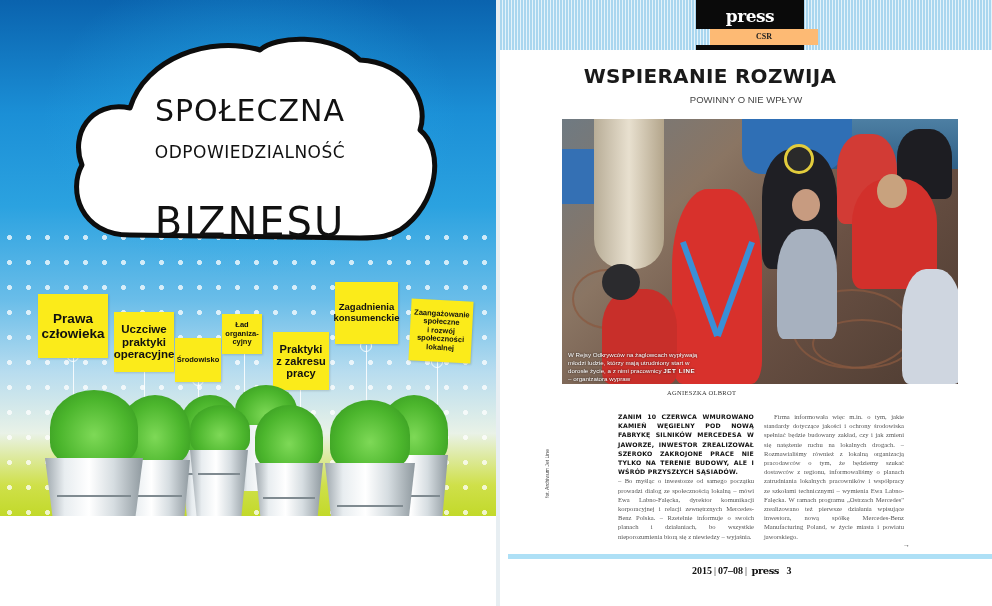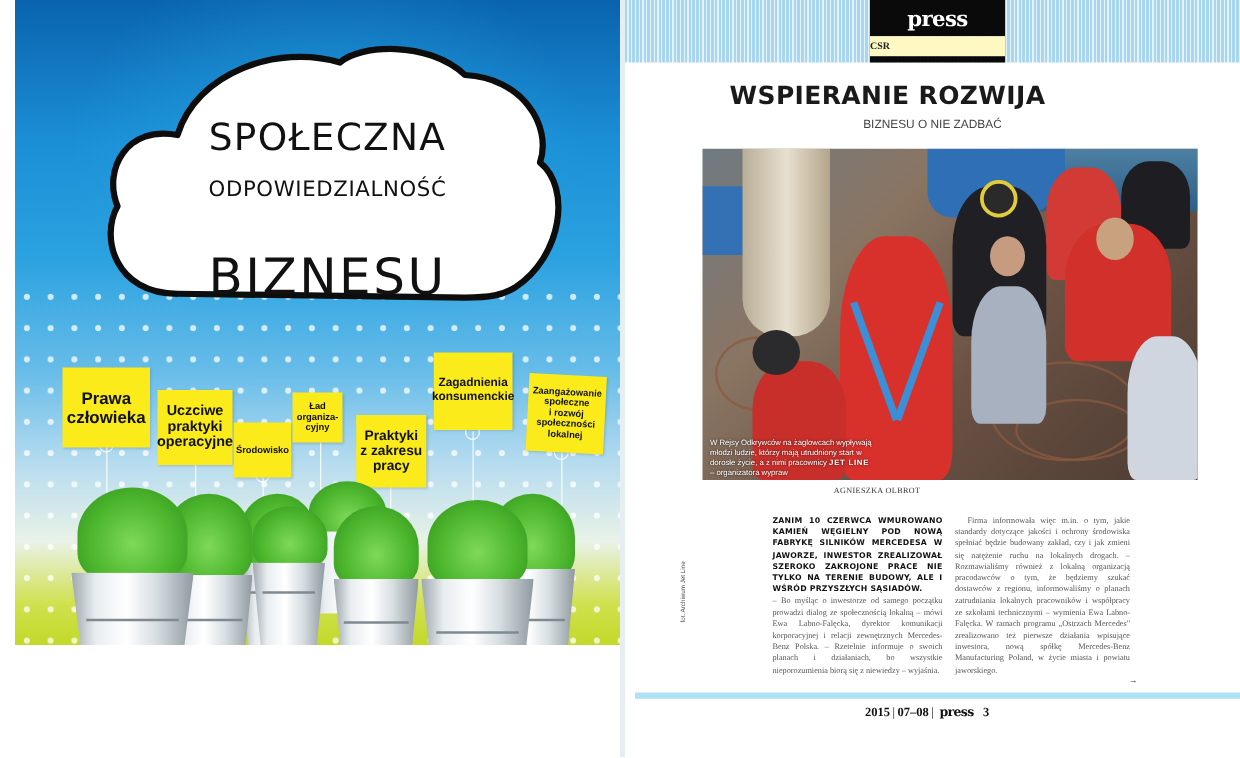--- a/index.html
+++ b/index.html
@@ -1,21 +1,21 @@
 <!DOCTYPE html>
 <html><head>
 <meta charset="utf-8">
 <style>
   * { box-sizing: border-box; margin: 0; padding: 0; }
   html, body { width: 992px; height: 606px; overflow: hidden; background: #ffffff; }
   body { position: relative; font-family: "Liberation Sans", sans-serif; }
 
   
   .left-page {
-    position: absolute; left: 12px; top: 0; width: 496px; height: 516px; overflow: hidden;
+    position: absolute; left: 0; top: 0; width: 496px; height: 516px; overflow: hidden;
     background: linear-gradient(180deg, #0a63ae 0%, #1b8fd6 22%, #2ba2e0 40%, #69bde9 58%, #b7dcef 72%, #e9f2e7 84%, #cfe04a 94%, #c2d92a 100%);
   }
   .left-page .radial {
     position: absolute; left: 40px; top: -40px; width: 420px; height: 320px;
     background: radial-gradient(ellipse at center, rgba(40,175,235,0.55) 0%, rgba(40,175,235,0) 70%);
   }
   .drops {
     position: absolute; left: 0; top: 225px; width: 496px; height: 320px;
     background-image: radial-gradient(circle, rgba(255,255,255,0.75) 2.2px, rgba(255,255,255,0) 2.8px);
     background-size: 19px 25px;
@@ -55,21 +55,21 @@
   .gutter { position: absolute; left: 496px; top: 0; width: 4px; height: 606px; background: #e7eef2; }
 
   
   .right-page { position: absolute; left: 500px; top: 0; width: 492px; height: 606px; background: #fff; }
   .stripe-band {
     position: absolute; left: 0; top: 0; width: 492px; height: 50px;
     background: repeating-linear-gradient(90deg, #a9d6ef 0px, #a9d6ef 2px, #e4f3fb 2px, #e4f3fb 3px);
   }
   .masthead { position: absolute; left: 196px; top: 0; width: 108px; height: 50px; }
   .mast-black { position: absolute; left: 0; top: 0; width: 108px; height: 29px; background: #0a0a0a; color: #fff; text-align: center; font-family: "DejaVu Serif", serif; font-weight: 700; font-size: 17px; line-height: 32px; letter-spacing: -0.5px; }
-  .mast-csr { position: absolute; left: 0; top: 29px; width: 108px; height: 16px; background: #fef9c3; font-family: "Liberation Serif", serif; font-weight: 700; font-size: 8px; line-height: 16px; color: #222; }
+  .mast-csr { position: absolute; left: 14px; top: 29px; width: 108px; height: 16px; background: #fdba74; text-align: center; font-family: "Liberation Serif", serif; font-weight: 700; font-size: 8px; line-height: 16px; color: #222; }
   .mast-bar { position: absolute; left: 0; top: 45px; width: 108px; height: 5px; background: #0a0a0a; }
 
   .headline { position: absolute; left: 0; top: 64px; width: 420px; text-align: center; font-family: "DejaVu Sans", sans-serif; font-weight: 700; font-size: 20px; letter-spacing: 0.3px; color: #1a1a1a; }
   .dek { position: absolute; left: 0; top: 94px; width: 492px; text-align: center; font-size: 9.5px; line-height: 12px; color: #444; }
 
   .photo { position: absolute; left: 62px; top: 119px; width: 396px; height: 265px; overflow: hidden;
     background: linear-gradient(135deg, #6f7a82 0%, #8a7563 30%, #6a5144 60%, #4d3b31 100%); }
   .photo .sea { position: absolute; right: 0; top: 0; width: 150px; height: 50px; background: linear-gradient(180deg, #4d7fa3, #2f5f86); }
   .photo .mast { position: absolute; left: 32px; top: 0; width: 70px; height: 150px; background: linear-gradient(90deg, #b8ad97, #e8e0cf, #b3a58b); border-radius: 0 0 30px 30px; }
   .photo .tarp { position: absolute; left: 180px; top: 0; width: 110px; height: 55px; background: #2f6fb5; border-radius: 0 0 40px 20px; }
@@ -194,21 +194,21 @@
 <div class="right-page">
   <div class="stripe-band"></div>
   <div class="masthead">
     <div class="mast-black">press</div>
     <div class="mast-csr">CSR</div>
     <div class="mast-bar"></div>
   </div>
 
   <div class="headline">WSPIERANIE ROZWIJA</div>
   <div class="dek">
-    <div>BIZNESU O NIE ZADBAĆ</div>
+    <div>POWINNY O NIE WPŁYW</div>
   </div>
 
   <div class="photo">
     <div class="sea"></div>
     <div class="tarp"></div>
     <div class="tarp2"></div>
     <div class="mast"></div>
     <div class="rope" style="left:10px;top:150px;width:70px;height:60px;"></div>
     <div class="rope" style="left:230px;top:170px;width:120px;height:80px;"></div>
     <div class="rope" style="left:250px;top:200px;width:100px;height:50px;"></div>

